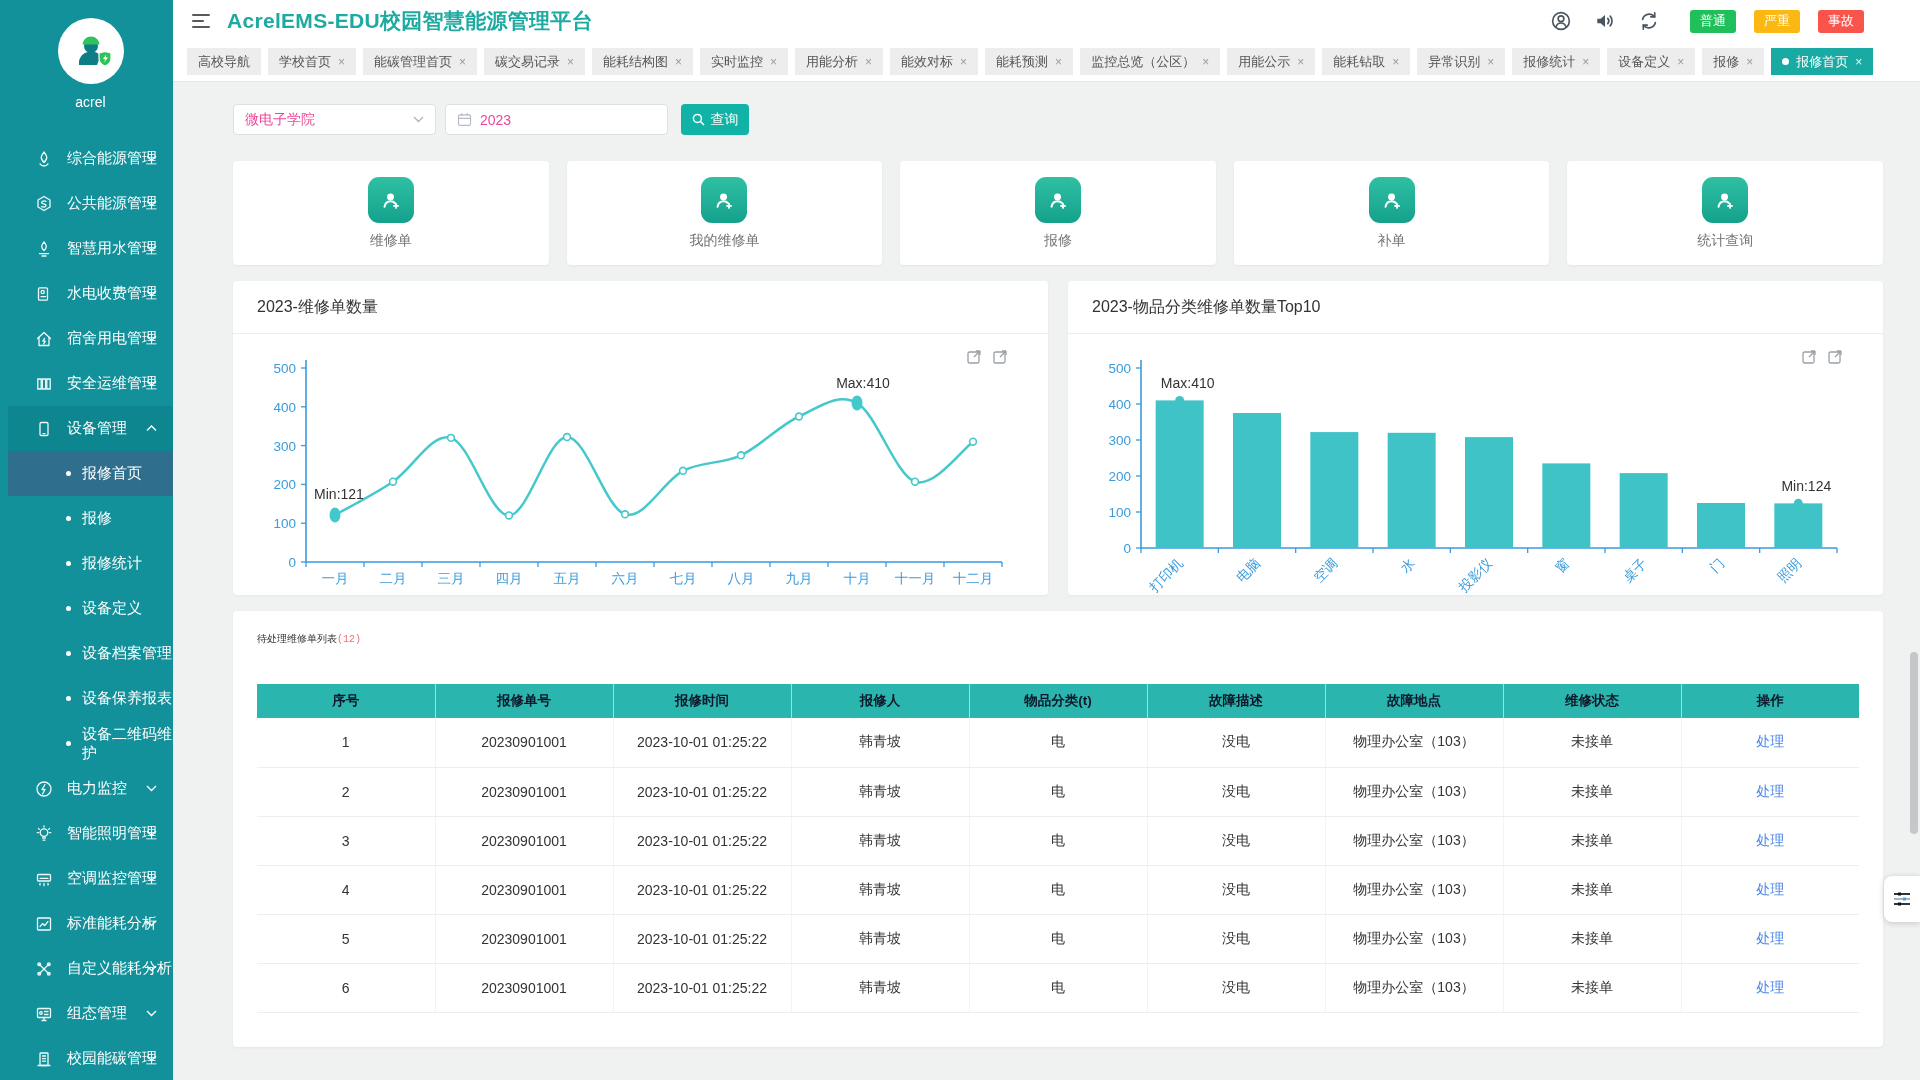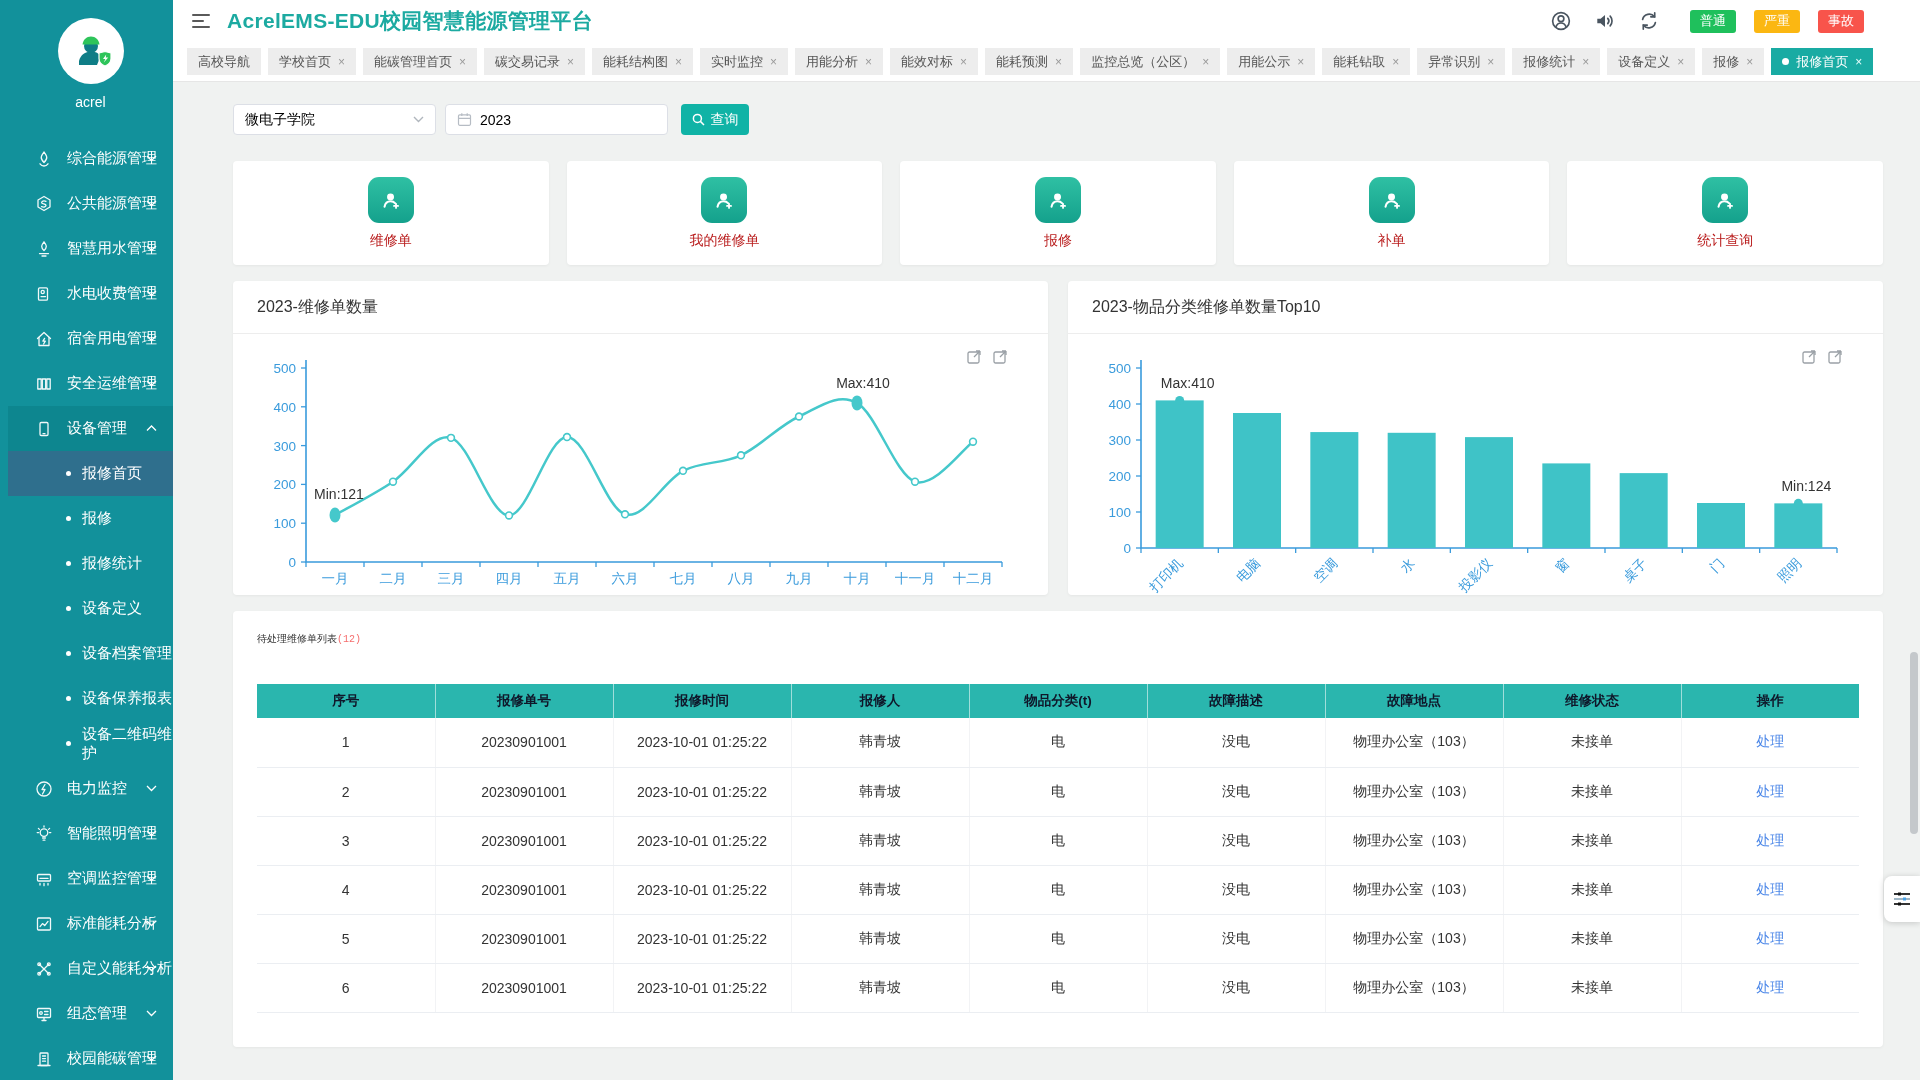--- a/index.html
+++ b/index.html
@@ -46,33 +46,33 @@
     font-size:13px;padding:0 11px;cursor:pointer;white-space:nowrap;}
   .tab .x{margin-left:7px;color:#9a9a9a;font-size:12px;line-height:1;}
   .tab.active{background:#19aba3;color:#fff;}
   .tab.active .x{color:#e8fffd;}
   .tab .dot{width:7px;height:7px;border-radius:50%;background:#fff;margin-right:7px;}
 
   
   .content{flex:1;background:#f0f2f1;padding:22px 37px 0 60px;overflow:hidden;}
   .filters{display:flex;align-items:center;}
   .fbox{height:31px;background:#fff;border:1px solid #dcdfe6;border-radius:4px;display:flex;
-    align-items:center;padding:0 11px;font-size:14px;color:#000000;}
+    align-items:center;padding:0 11px;font-size:14px;color:#ec4899;}
   .select{width:203px;justify-content:space-between;cursor:pointer;}
   .datebox{width:223px;margin-left:9px;cursor:text;}
   .datebox svg{margin-right:8px;}
   .query-btn{margin-left:13px;width:68px;height:31px;background:#10b3a6;border:none;border-radius:4px;
     color:#fff;font-size:14px;display:flex;align-items:center;justify-content:center;gap:6px;cursor:pointer;}
 
   .qcards{display:flex;gap:18px;margin-top:26px;}
   .qcard{flex:1;height:104px;background:#fff;border-radius:4px;box-shadow:0 1px 3px rgba(0,0,0,.05);
     display:flex;flex-direction:column;align-items:center;justify-content:center;cursor:pointer;}
   .qicon{width:46px;height:46px;border-radius:11px;background:linear-gradient(180deg,#2fc0a3,#14a18c);
     display:flex;align-items:center;justify-content:center;}
-  .qlabel{margin-top:9px;font-size:14px;color:#b91c1c;}
+  .qlabel{margin-top:9px;font-size:14px;color:#737373;}
 
   .charts{display:flex;gap:20px;margin-top:16px;}
   .chart-card{flex:1;height:314px;background:#fff;border-radius:4px;box-shadow:0 1px 3px rgba(0,0,0,.05);}
   .chart-head{height:53px;border-bottom:1px solid #ededed;display:flex;align-items:center;
     padding:0 24px;font-size:16px;color:#333;}
   svg.chart{display:block;margin:6px auto 0;}
 
   .table-card{margin-top:16px;height:436px;background:#fff;border-radius:4px;
     box-shadow:0 1px 3px rgba(0,0,0,.05);overflow:hidden;}
   .table-head{padding:21px 24px 0;font-size:10px;color:#333;font-family:Liberation Mono, monospace;}

